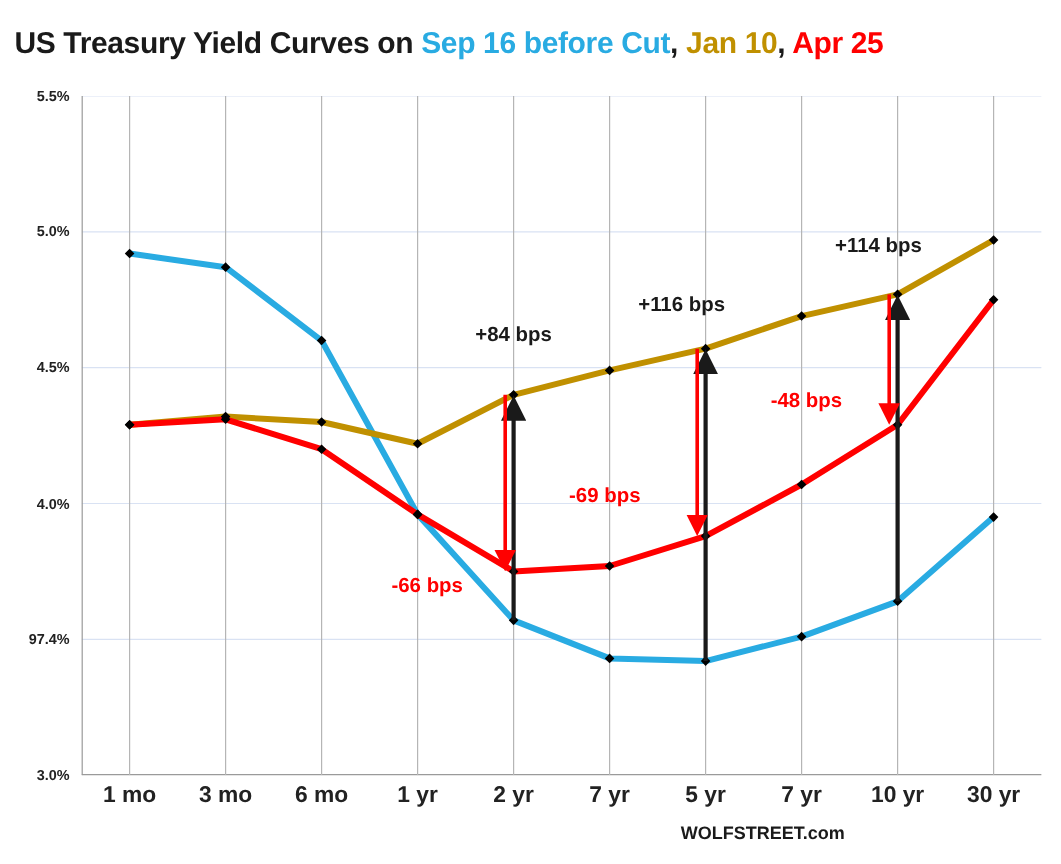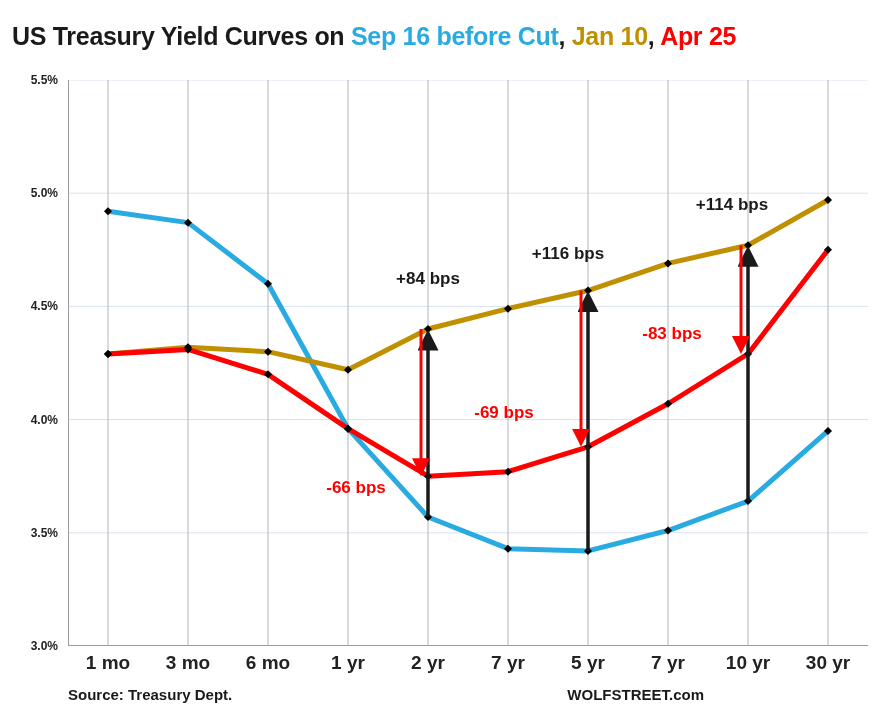--- a/index.html
+++ b/index.html
@@ -65,21 +65,21 @@
 <body>
 
 <div id="chart-root">
 
   <div class="chart-title">
     <span>US Treasury Yield Curves on </span><span class="t-blue">Sep 16 before Cut</span><span>, </span><span class="t-gold">Jan 10</span><span>, </span><span class="t-red">Apr 25</span>
   </div>
 
   <div id="ylabels">
       <div class="ylab" style="top: 566px;">3.0%</div>
-      <div class="ylab" style="top: 452.8px;">3.5%</div>
+      <div class="ylab" style="top: 452.8px;">97.4%</div>
       <div class="ylab" style="top: 339.6px;">4.0%</div>
       <div class="ylab" style="top: 226.4px;">4.5%</div>
       <div class="ylab" style="top: 113.2px;">5.0%</div>
       <div class="ylab" style="top: 0px;">5.5%</div>
     </div>
 
   <div id="plot">
     <svg id="plot-svg" width="800" height="566" viewBox="0 0 800 566">
         <line x1="0" y1="566" x2="800" y2="566" stroke="#9a9a9a" stroke-width="2"></line>
         <line x1="0" y1="452.8" x2="800" y2="452.8" stroke="#d9e2f3" stroke-width="1"></line>
@@ -144,32 +144,31 @@
         <line x1="680" y1="421.1039999999999" x2="680" y2="176.2720000000001" stroke="#1a1a1a" stroke-width="3.5" marker-end="url(#arrB)"></line>
         <line x1="353" y1="249.0399999999999" x2="353" y2="387.20000000000005" stroke="#FF0000" stroke-width="3" marker-end="url(#arrR)"></line>
         <line x1="513" y1="210.5519999999999" x2="513" y2="357.76800000000003" stroke="#FF0000" stroke-width="3" marker-end="url(#arrR)"></line>
         <line x1="673" y1="165.2720000000001" x2="673" y2="264.944" stroke="#FF0000" stroke-width="3" marker-end="url(#arrR)"></line>
       </svg>
   <div class="ann ann-black" style="left: 360px; top: 199.232px;">+84 bps</div>
       <div class="ann ann-black" style="left: 500px; top: 174.328px;">+116 bps</div>
       <div class="ann ann-black" style="left: 664px; top: 125px;">+114 bps</div>
       <div class="ann ann-red" style="left: 288px; top: 407.52px;">-66 bps</div>
       <div class="ann ann-red" style="left: 436px; top: 332.808px;">-69 bps</div>
-      <div class="ann ann-red" style="left: 604px; top: 253.568px;">-83 bps</div>
+      <div class="ann ann-red" style="left: 604px; top: 253.568px;">-48 bps</div>
     </div>
 
   <div id="xlabels">
       <div class="xlab" style="left: 40px;">1 mo</div>
       <div class="xlab" style="left: 120px;">3 mo</div>
       <div class="xlab" style="left: 200px;">6 mo</div>
       <div class="xlab" style="left: 280px;">1 yr</div>
       <div class="xlab" style="left: 360px;">2 yr</div>
       <div class="xlab" style="left: 440px;">7 yr</div>
       <div class="xlab" style="left: 520px;">5 yr</div>
       <div class="xlab" style="left: 600px;">7 yr</div>
       <div class="xlab" style="left: 680px;">10 yr</div>
       <div class="xlab" style="left: 760px;">30 yr</div>
     </div>
 
-  <div class="footer-left">Source: Treasury Dept.</div>
   <div class="footer-right">WOLFSTREET.com</div>
 
 </div>
 
 </body></html>

